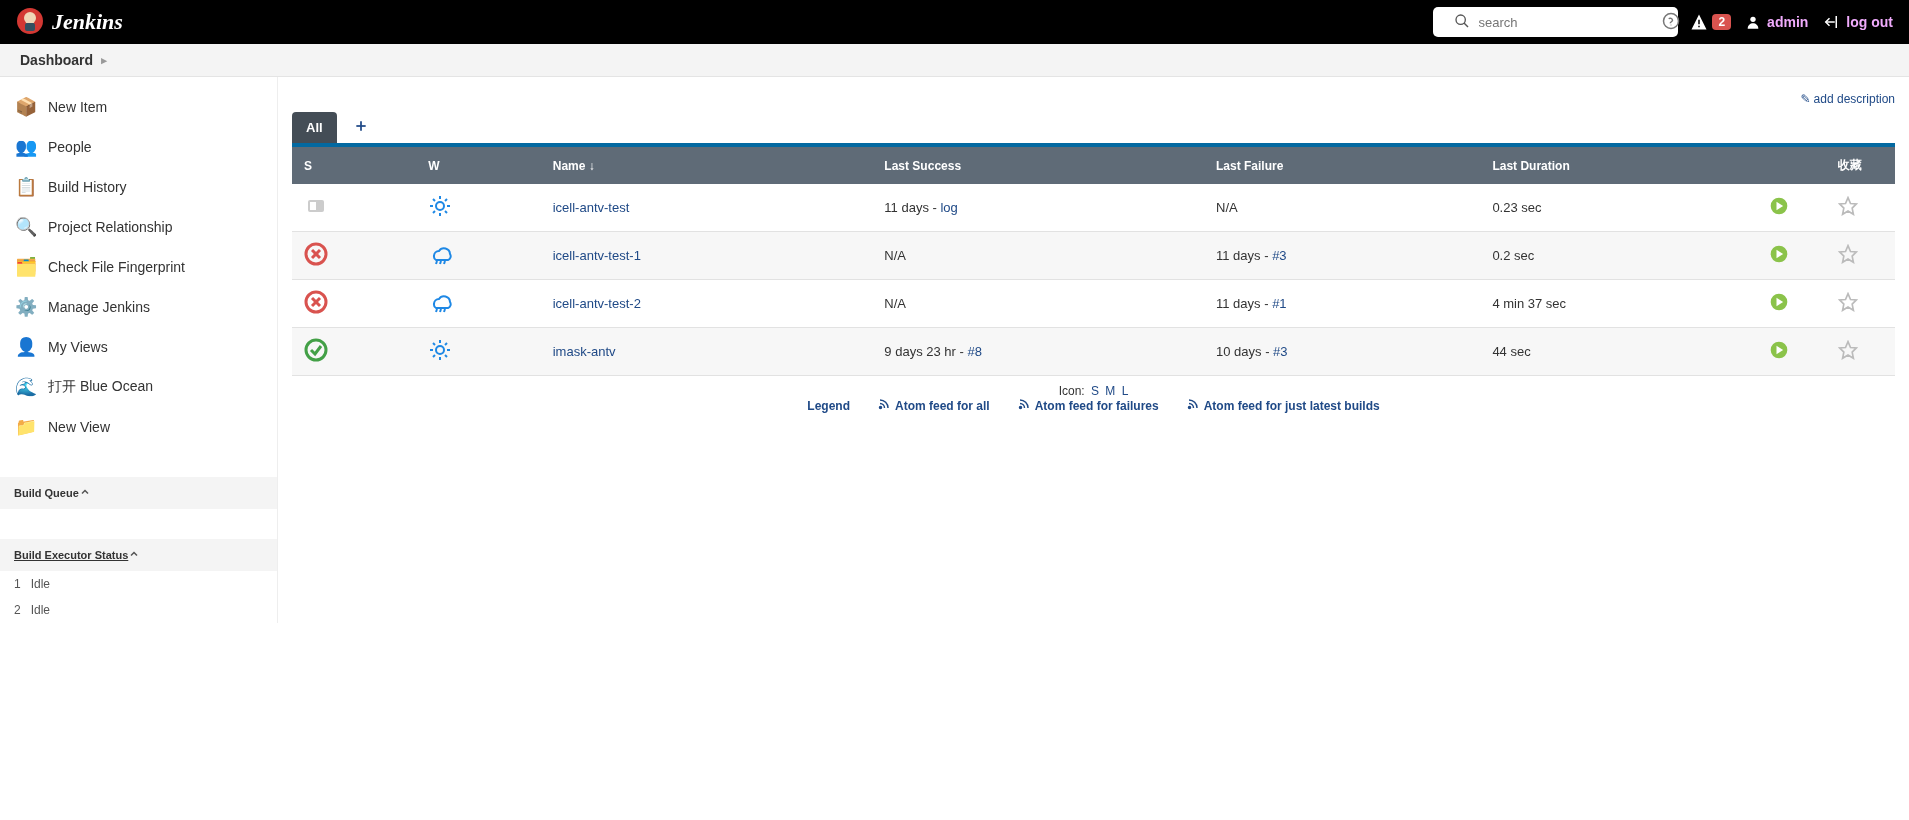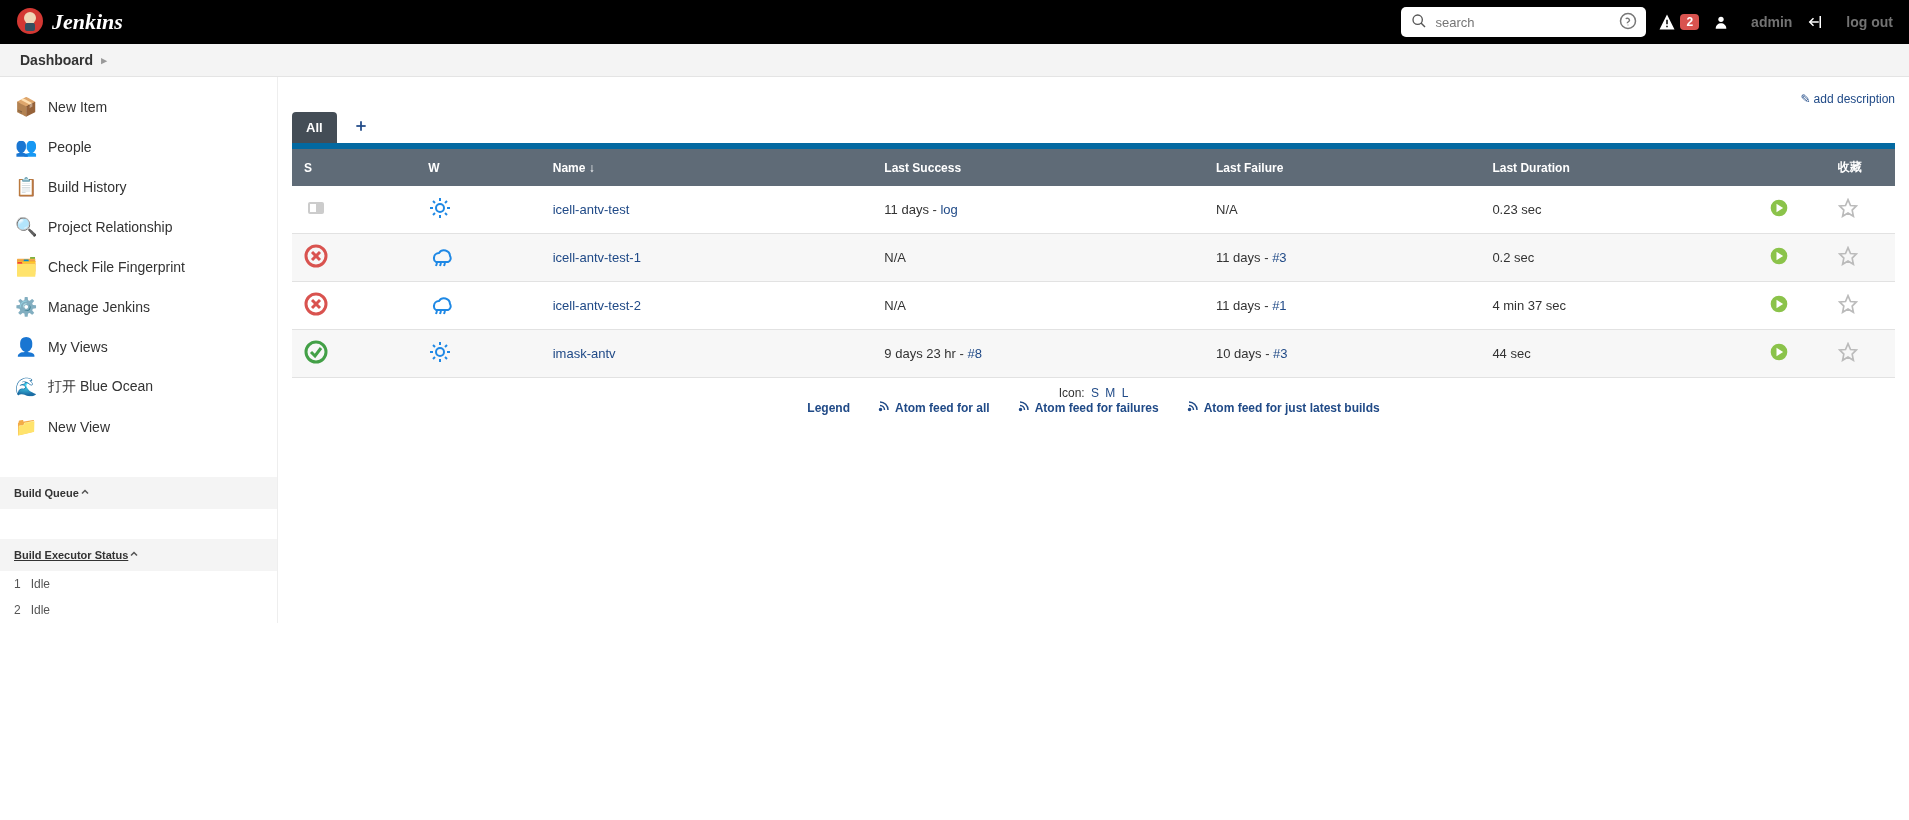--- a/index.html
+++ b/index.html
@@ -4,26 +4,26 @@
 <style>
 * { box-sizing: border-box; margin: 0; padding: 0; }
 body { font-family: Helvetica, Arial, sans-serif; font-size: 13px; color: #333; background: #fff; }
 a { color: #204a87; text-decoration: none; }
 
 
 .top-header { background: #000; height: 44px; display: flex; align-items: center; padding: 0 16px; }
 .logo-area { display: flex; align-items: center; gap: 8px; font-style: italic; }
 .jenkins-text { color: #fff; font-family: Georgia, serif; font-weight: bold; font-size: 22px; }
 .spacer { flex: 1; }
-.search-wrap { background: #fff; border-radius: 5px; display: flex; align-items: center; width: 245px; height: 30px; padding: 0 10px; gap: 8px; }
+.search-wrap { background: #fff; border-radius: 5px; display: flex; align-items: center; width: 245px; height: 30px; padding: 0 21px; gap: 8px; }
 .search-wrap input { border: none; outline: none; flex: 1; font-size: 13px; color: #333; }
 .header-icons { display: flex; align-items: center; gap: 14px; margin-left: 12px; }
 .badge-box { display: flex; align-items: center; gap: 4px; }
 .error-badge { background: #d9534f; color: #fff; border-radius: 4px; padding: 1px 6px; font-weight: bold; font-size: 12px; }
-.hdr-link { color: #737373; font-weight: bold; font-size: 14px; display: flex; align-items: center; gap: 22px; }
+.hdr-link { color: #f0abfc; font-weight: bold; font-size: 14px; display: flex; align-items: center; gap: 6px; }
 
 
 .breadcrumb-bar { background: #f4f4f4; border-bottom: 1px solid #e4e4e4; padding: 8px 20px; display: flex; align-items: center; gap: 8px; font-size: 14px; font-weight: bold; }
 
 
 .page { display: flex; }
 
 
 .sidebar { width: 278px; border-right: 1px solid #eee; padding-top: 10px; }
 .side-item { display: flex; align-items: center; gap: 10px; padding: 9px 16px; cursor: pointer; color: #333; font-size: 14px; }
@@ -31,21 +31,21 @@
 
 .panel-header { background: #f4f4f4; padding: 9px 14px; font-weight: bold; display: flex; align-items: center; margin-top: 30px; font-size: 11px; }
 .panel-body { padding: 10px 14px; font-size: 12px; color: #555; }
 .exec-row { padding: 6px 14px; display: flex; gap: 10px; font-size: 12px; color: #555; }
 
 
 .main { flex: 1; padding: 14px; }
 .add-desc-row { text-align: right; padding-bottom: 6px; }
 .add-desc-link { color: #204a87; font-size: 12px; display: inline-flex; align-items: center; gap: 3px; }
 
-.tabs { display: flex; align-items: center; gap: 5px; border-bottom: 6px solid #0369a1; }
+.tabs { display: flex; align-items: center; gap: 5px; border-bottom: 4px solid #0369a1; }
 .tab { background: #444d56; color: #fff; font-weight: bold; padding: 8px 14px; border-top-left-radius: 4px; border-top-right-radius: 4px; cursor: pointer; font-size: 13px; }
 .tab-add { color: #204a87; font-size: 18px; padding: 0 12px; cursor: pointer; }
 
 table.jobs { width: 100%; border-collapse: collapse; }
 table.jobs thead th { background: #5f6b77; color: #fff; font-size: 12px; font-weight: bold; text-align: left; padding: 10px 12px; }
 table.jobs tbody td { padding: 10px 12px; border-bottom: 1px solid #e2e2e2; vertical-align: middle; font-size: 13px; }
 table.jobs tbody tr:nth-child(even) td { background: #f7f7f7; }
 
 .footer-controls { display: flex; justify-content: center; align-items: center; padding: 8px 4px; font-size: 12px; flex-direction: column; }
 .icon-size-links a { color: #204a87; margin-left: 3px; }

